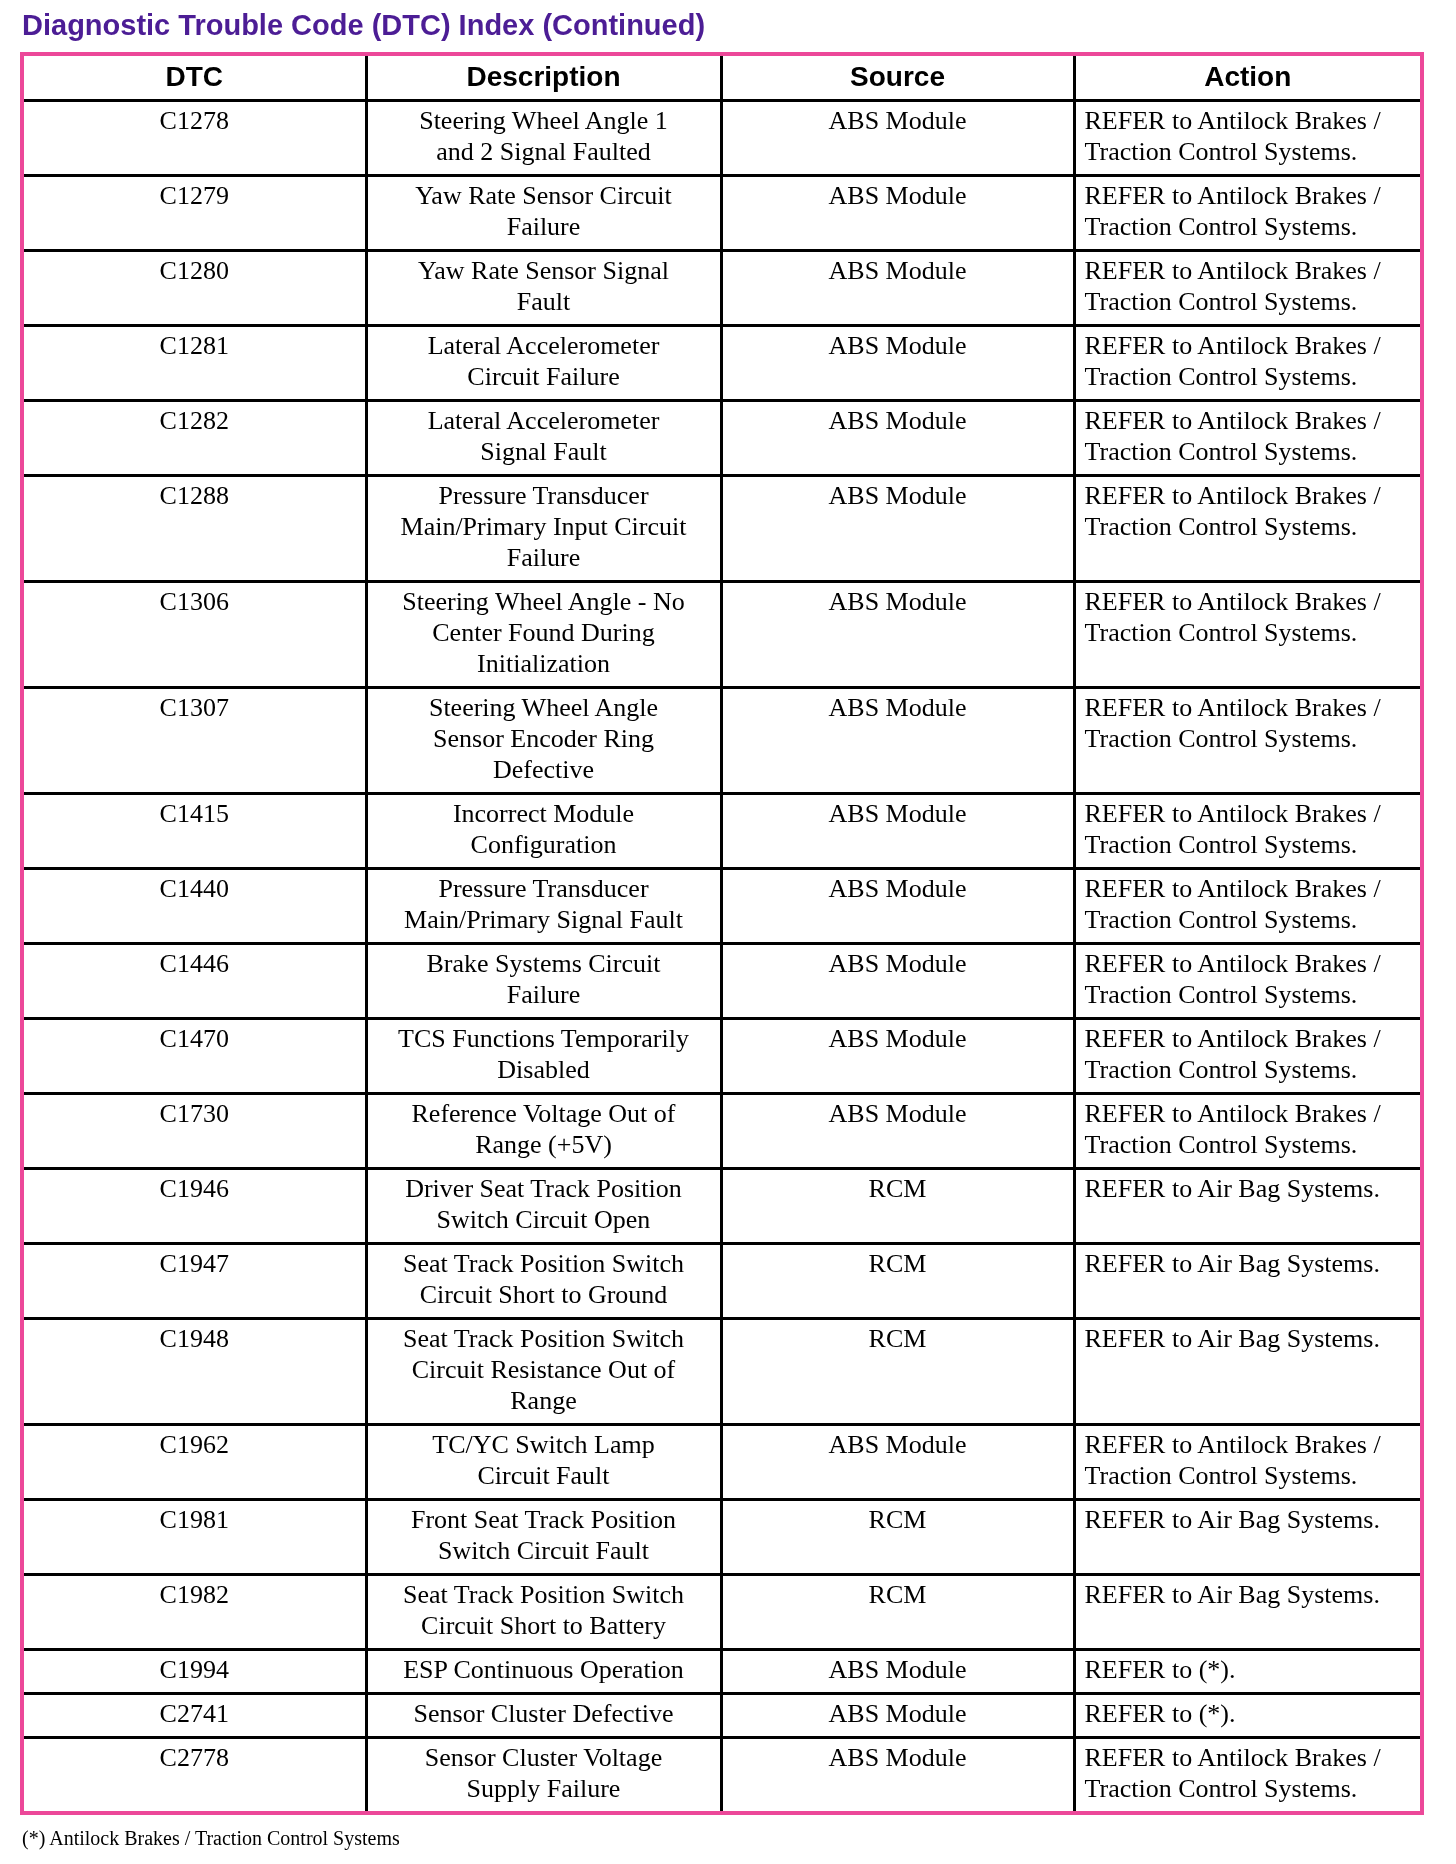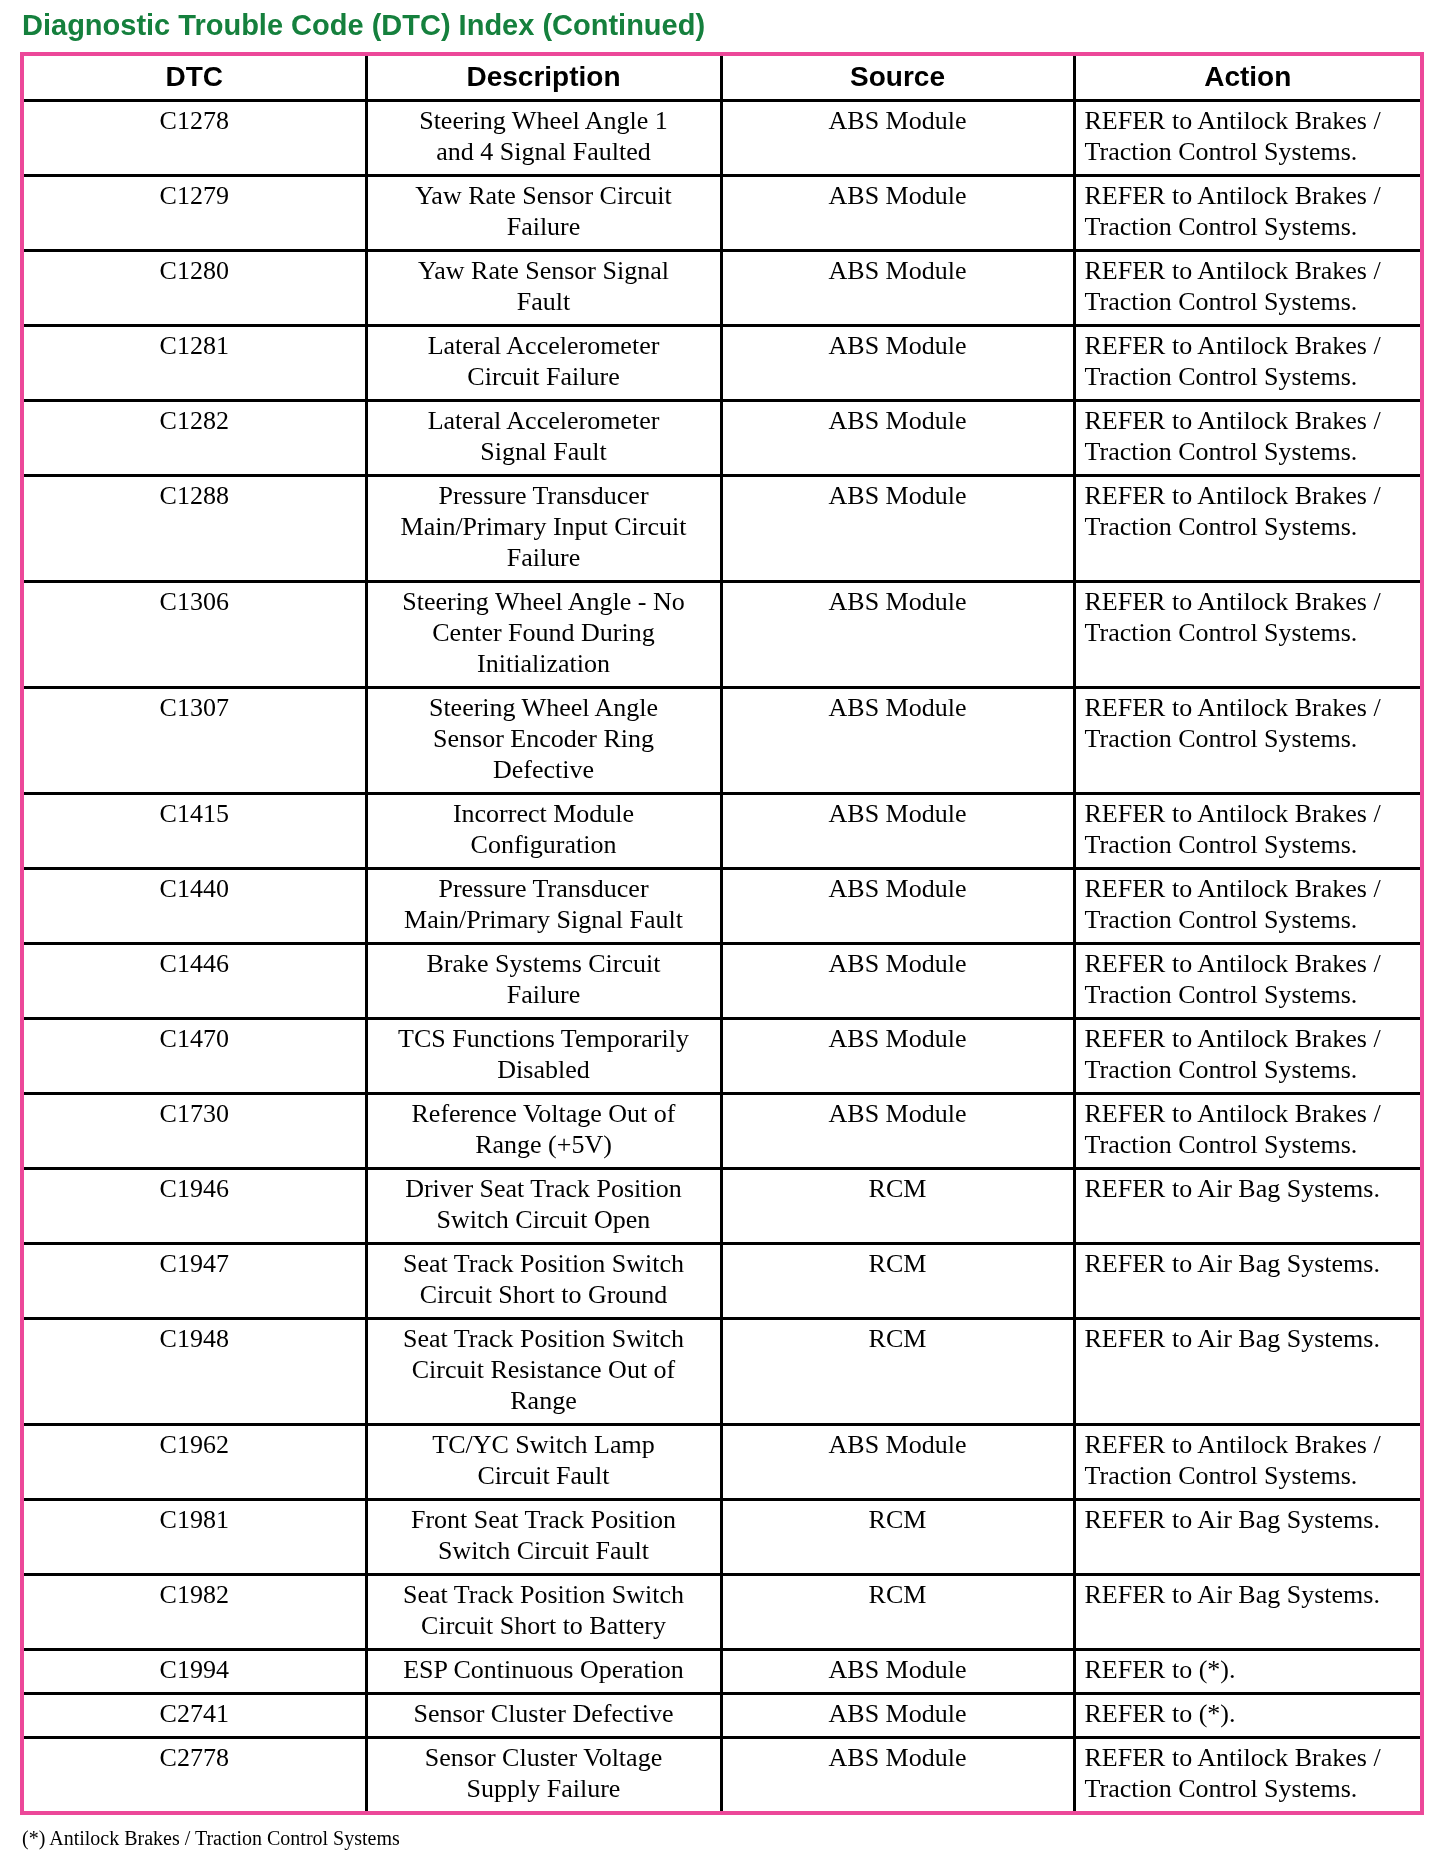--- a/index.html
+++ b/index.html
@@ -17,21 +17,21 @@
   .page {
     padding: 6px 16px 0 20px;
     box-sizing: border-box;
   }
   .doc-title {
     font-family: "Liberation Sans", sans-serif;
     font-weight: bold;
     font-size: 29px;
     line-height: 34px;
     margin: 2px 0 10px 2px;
-    color: #15803d;
+    color: #4c1d95;
   }
   table.dtc-table {
     border-collapse: collapse;
     table-layout: fixed;
     width: 1400px;
     border: 4px solid #ec4899;
   }
   .dtc-table th, .dtc-table td {
     border: 3px solid #000000;
     vertical-align: top;
@@ -85,21 +85,21 @@
         <th>DTC</th>
         <th>Description</th>
         <th>Source</th>
         <th>Action</th>
       </tr>
     </thead>
     <tbody>
         <tr>
           <td class="cell-dtc">C1278</td>
           <td class="cell-description">Steering Wheel Angle 1
-and 4 Signal Faulted</td>
+and 2 Signal Faulted</td>
           <td class="cell-source">ABS Module</td>
           <td class="cell-action">REFER to Antilock Brakes /
 Traction Control Systems.</td>
         </tr>
         <tr>
           <td class="cell-dtc">C1279</td>
           <td class="cell-description">Yaw Rate Sensor Circuit
 Failure</td>
           <td class="cell-source">ABS Module</td>
           <td class="cell-action">REFER to Antilock Brakes /

